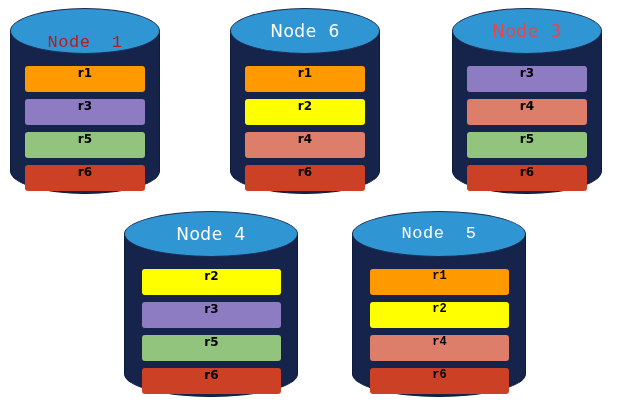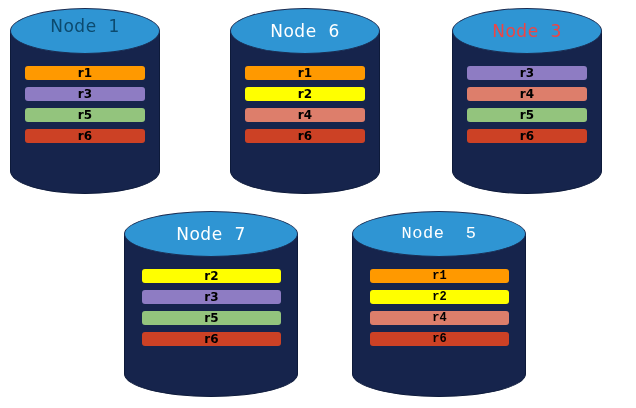--- a/index.html
+++ b/index.html
@@ -76,36 +76,36 @@
     flex-direction: column;
   }
   .bar {
     position: relative;
     border-radius: 3px;
     text-align: center;
     color: #000000;
     font-size: 12px;
     font-weight: bold;
     line-height: 14px;
-    height: 14px;
+    height: 26px;
     box-sizing: border-box;
   }
   .bar + .bar {
     margin-top: 7px;
   }
 </style>
 </head>
 <body>
 
 <div id="diagram" style="background: rgb(255, 255, 255);">
     <div class="node" style="left: 10px; top: 8px; width: 150px; height: 186px;">
       <div class="cyl-bottom" style="top: 140px; height: 46px; background: rgb(22, 36, 76); border-color: rgb(13, 26, 58);"></div>
       <div class="cyl-body" style="top: 23px; height: 140px; background: rgb(22, 36, 76); border-left-color: rgb(13, 26, 58); border-right-color: rgb(13, 26, 58);"></div>
       <div class="cyl-top" style="top: 0px; height: 46px; background: rgb(47, 149, 211);"></div>
-      <div class="cyl-top-label" style="top: 8px; color: #0c4a6e;">Node  1</div>
+      <div class="cyl-top-label" style="top: 25px; color: #b91c1c; font-family: Liberation Mono, monospace;">Node  1</div>
       <div class="bars" style="left: 15px; width: 120px; top: 58px;">
         <div class="bar" style="background: rgb(255, 153, 0); color: rgb(0, 0, 0);">r1</div>
         <div class="bar" style="background: rgb(142, 124, 195); color: rgb(0, 0, 0);">r3</div>
         <div class="bar" style="background: rgb(147, 196, 125); color: rgb(0, 0, 0);">r5</div>
         <div class="bar" style="background: rgb(204, 65, 37); color: rgb(0, 0, 0);">r6</div>
       </div>
     </div>
     <div class="node" style="left: 230px; top: 8px; width: 150px; height: 186px;">
       <div class="cyl-bottom" style="top: 140px; height: 46px; background: rgb(22, 36, 76); border-color: rgb(13, 26, 58);"></div>
       <div class="cyl-body" style="top: 23px; height: 140px; background: rgb(22, 36, 76); border-left-color: rgb(13, 26, 58); border-right-color: rgb(13, 26, 58);"></div>
@@ -127,21 +127,21 @@
         <div class="bar" style="background: rgb(142, 124, 195); color: rgb(0, 0, 0);">r3</div>
         <div class="bar" style="background: rgb(221, 126, 107); color: rgb(0, 0, 0);">r4</div>
         <div class="bar" style="background: rgb(147, 196, 125); color: rgb(0, 0, 0);">r5</div>
         <div class="bar" style="background: rgb(204, 65, 37); color: rgb(0, 0, 0);">r6</div>
       </div>
     </div>
     <div class="node" style="left: 124px; top: 211px; width: 174px; height: 186px;">
       <div class="cyl-bottom" style="top: 140px; height: 46px; background: rgb(22, 36, 76); border-color: rgb(13, 26, 58);"></div>
       <div class="cyl-body" style="top: 23px; height: 140px; background: rgb(22, 36, 76); border-left-color: rgb(13, 26, 58); border-right-color: rgb(13, 26, 58);"></div>
       <div class="cyl-top" style="top: 0px; height: 46px; background: rgb(47, 149, 211);"></div>
-      <div class="cyl-top-label" style="top: 13px; color: rgb(255, 255, 255);">Node  7</div>
+      <div class="cyl-top-label" style="top: 13px; color: rgb(255, 255, 255);">Node  4</div>
       <div class="bars" style="left: 18px; width: 139px; top: 58px;">
         <div class="bar" style="background: rgb(255, 255, 0); color: rgb(0, 0, 0);">r2</div>
         <div class="bar" style="background: rgb(142, 124, 195); color: rgb(0, 0, 0);">r3</div>
         <div class="bar" style="background: rgb(147, 196, 125); color: rgb(0, 0, 0);">r5</div>
         <div class="bar" style="background: rgb(204, 65, 37); color: rgb(0, 0, 0);">r6</div>
       </div>
     </div>
     <div class="node" style="left: 352px; top: 211px; width: 174px; height: 186px; font-family: Liberation Mono, monospace;">
       <div class="cyl-bottom" style="top: 140px; height: 46px; background: rgb(22, 36, 76); border-color: rgb(13, 26, 58);"></div>
       <div class="cyl-body" style="top: 23px; height: 140px; background: rgb(22, 36, 76); border-left-color: rgb(13, 26, 58); border-right-color: rgb(13, 26, 58);"></div>

